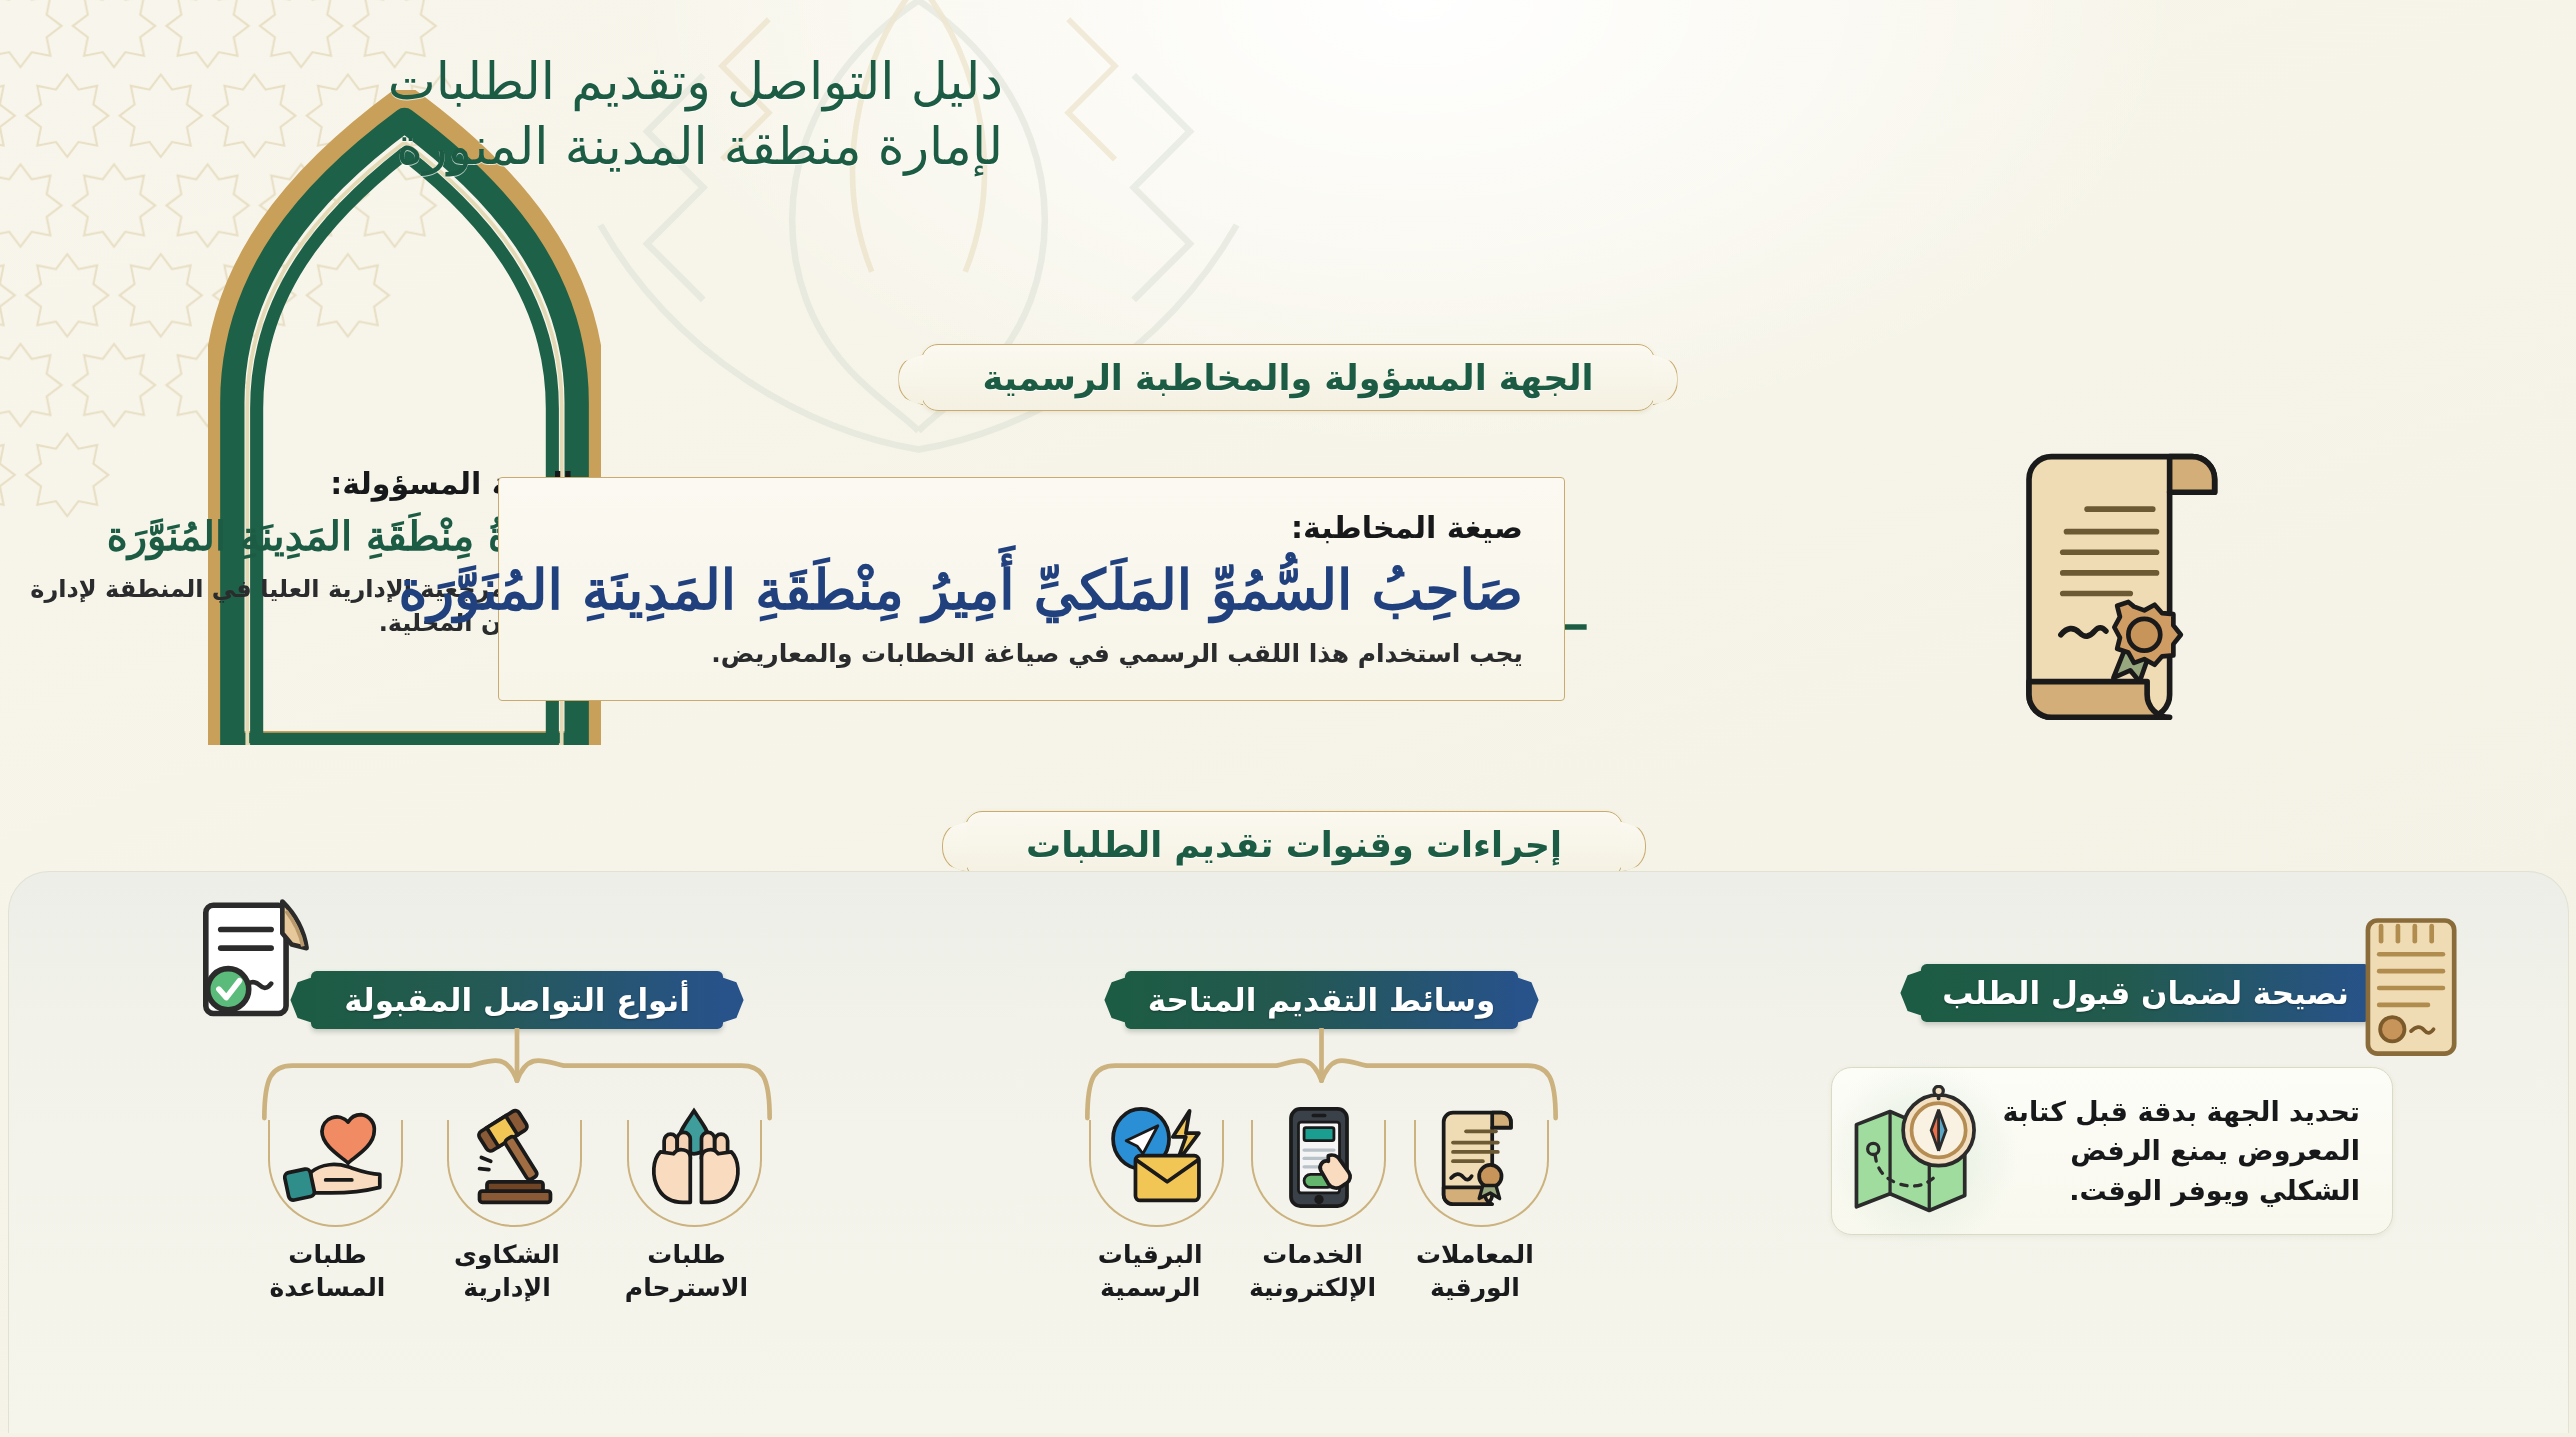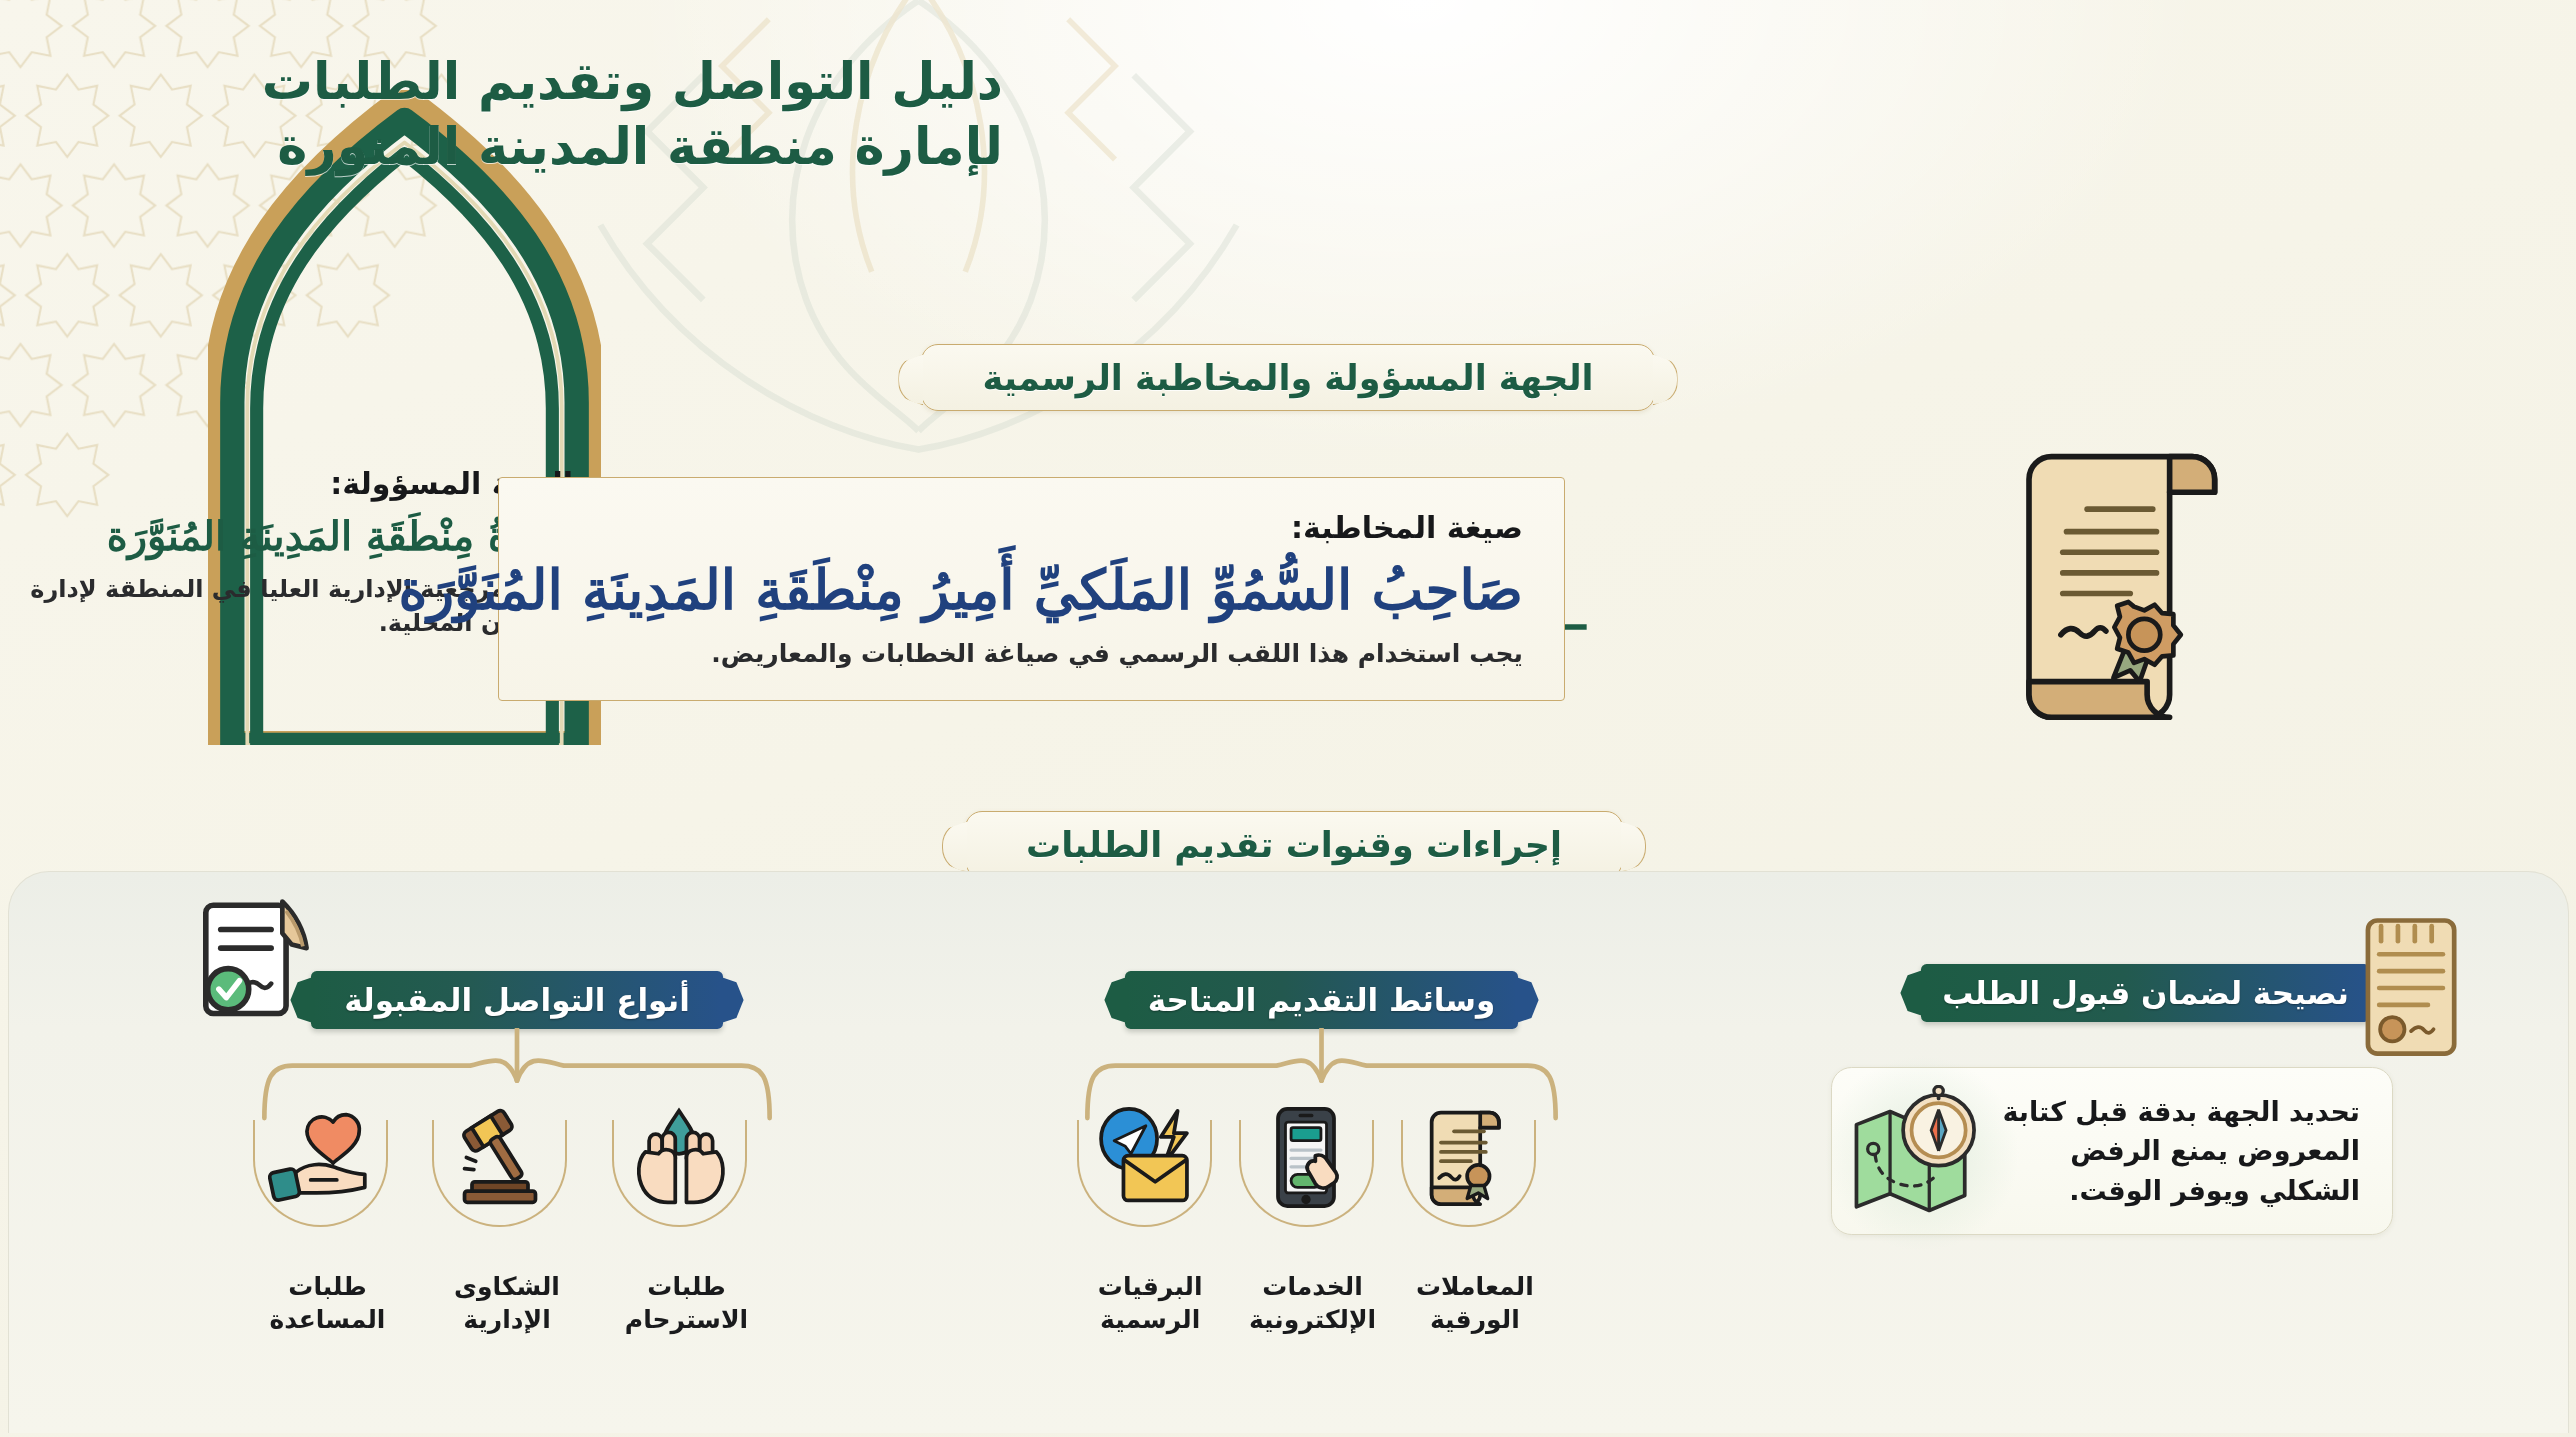--- a/index.html
+++ b/index.html
@@ -30,21 +30,21 @@
   #arch { position: absolute; top: 90px; right: 1975px; width: 393px; height: 655px; }
 
   
   #title {
     position: absolute; top: 49px; left: 67px;
     width: 936px; text-align: right; direction: rtl;
   }
   #title .line {
     color: #1d5c44;
     font-size: 51px;
-    font-weight: bold;
+    font-weight: normal;
     line-height: 1.28;
     letter-spacing: -0.5px;
     text-shadow: 0 0.9px 0 rgba(255,255,255,.7);
   }
 
   
   .ribbon {
     position: absolute;
     height: 67px;
     display: flex; align-items: center; justify-content: center;
@@ -217,21 +217,21 @@
   
   .bracket { position: absolute; pointer-events: none; }
   #bracket-1 { top: 1028px; right: 1797px; width: 524px; height: 94px; }
   #bracket-2 { top: 1028px; right: 1011px; width: 487px; height: 94px; }
 
   
   .icon-group { position: absolute; display: flex; direction: rtl; }
   #group-types    { top: 1105px; right: 1807px; width: 524px; justify-content: space-between; }
   #group-channels { top: 1105px; right: 1020px; width: 487px; justify-content: space-between; }
 
-  .icon-item { width: 165px; display: flex; flex-direction: column; align-items: flex-end; gap: 32px; }
+  .icon-item { width: 165px; display: flex; flex-direction: column; align-items: flex-start; }
   .icon-arc {
     position: relative;
     width: 150px; height: 122px;
     display: flex; align-items: flex-start; justify-content: center;
   }
   .icon-arc .arc-line {
     position: absolute; top: 15px; left: 7.5px; right: 7.5px; bottom: 0;
     border: 2.8px solid #cbb27e;
     border-top: none;
     border-radius: 0 0 75px 75px;

